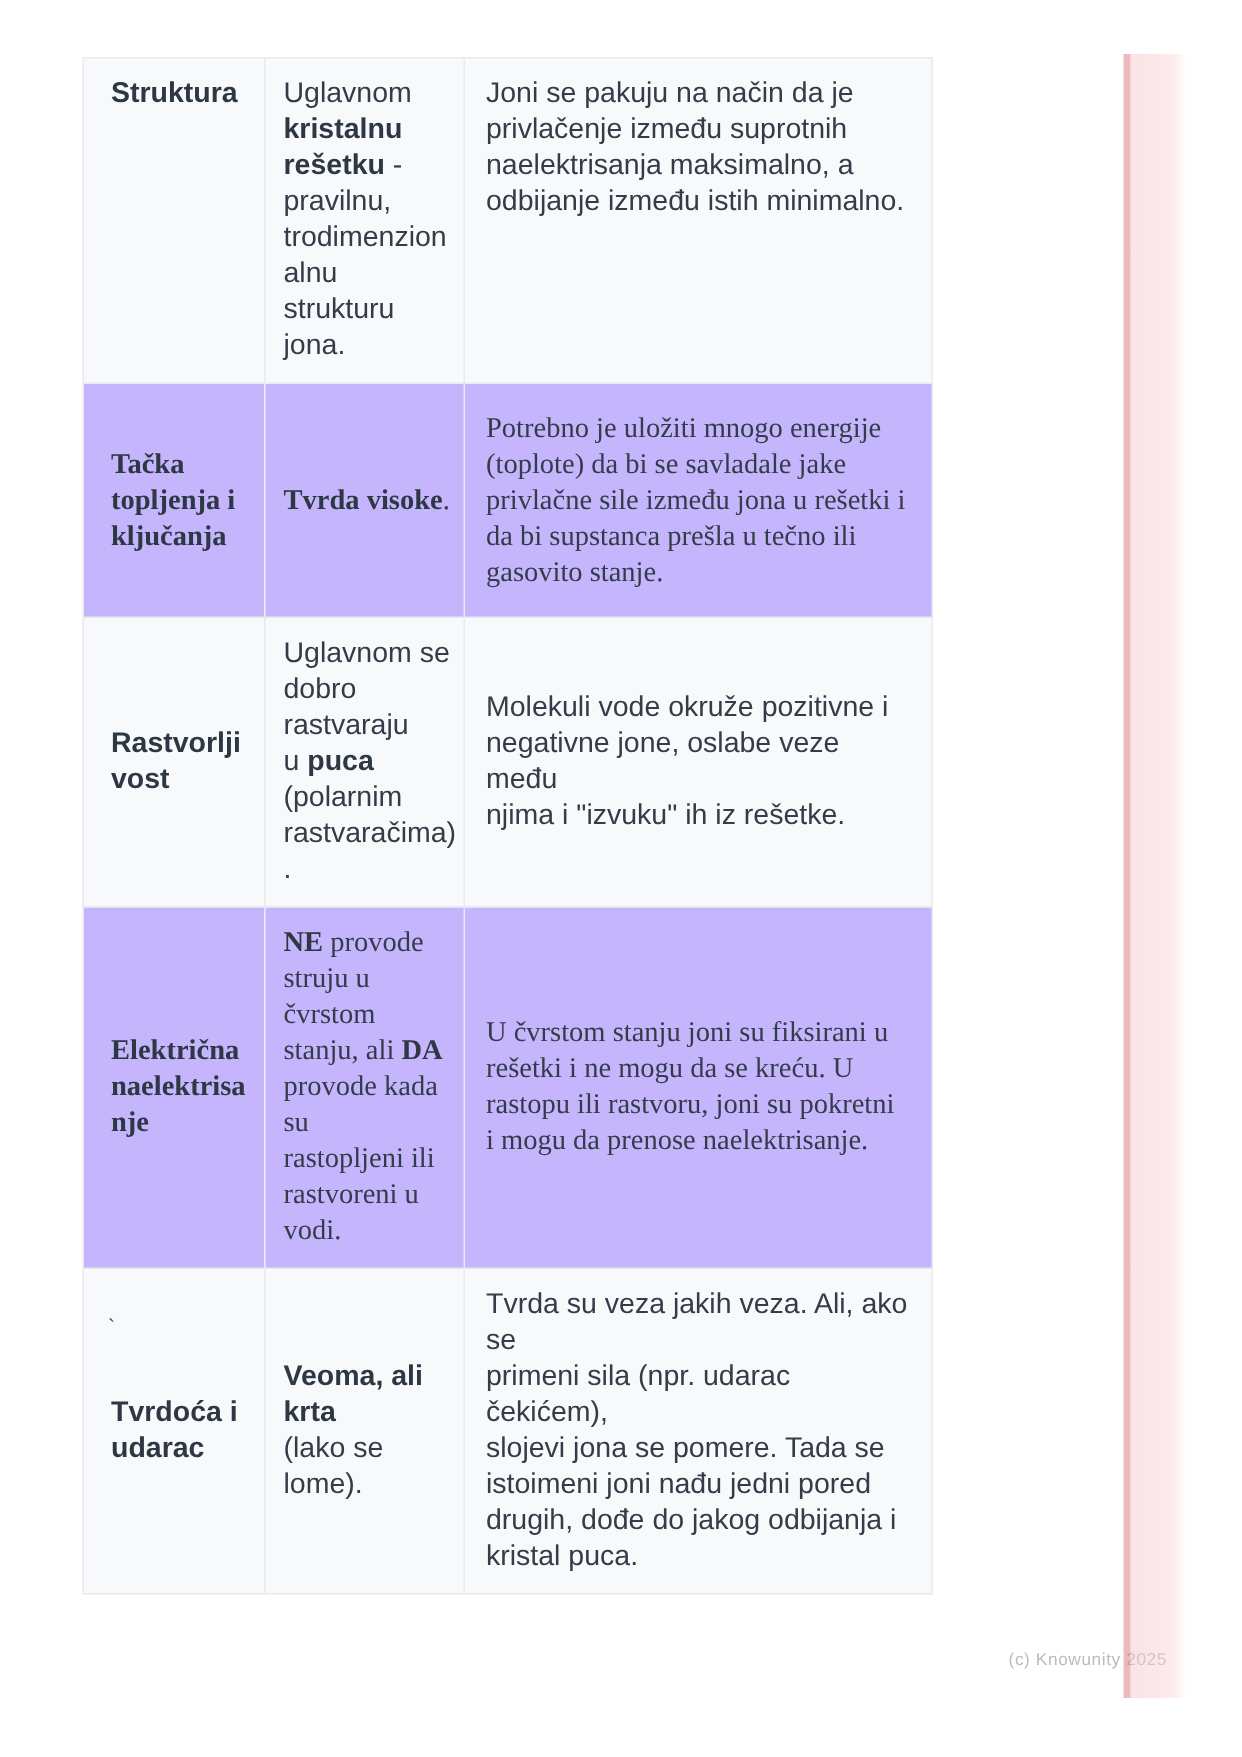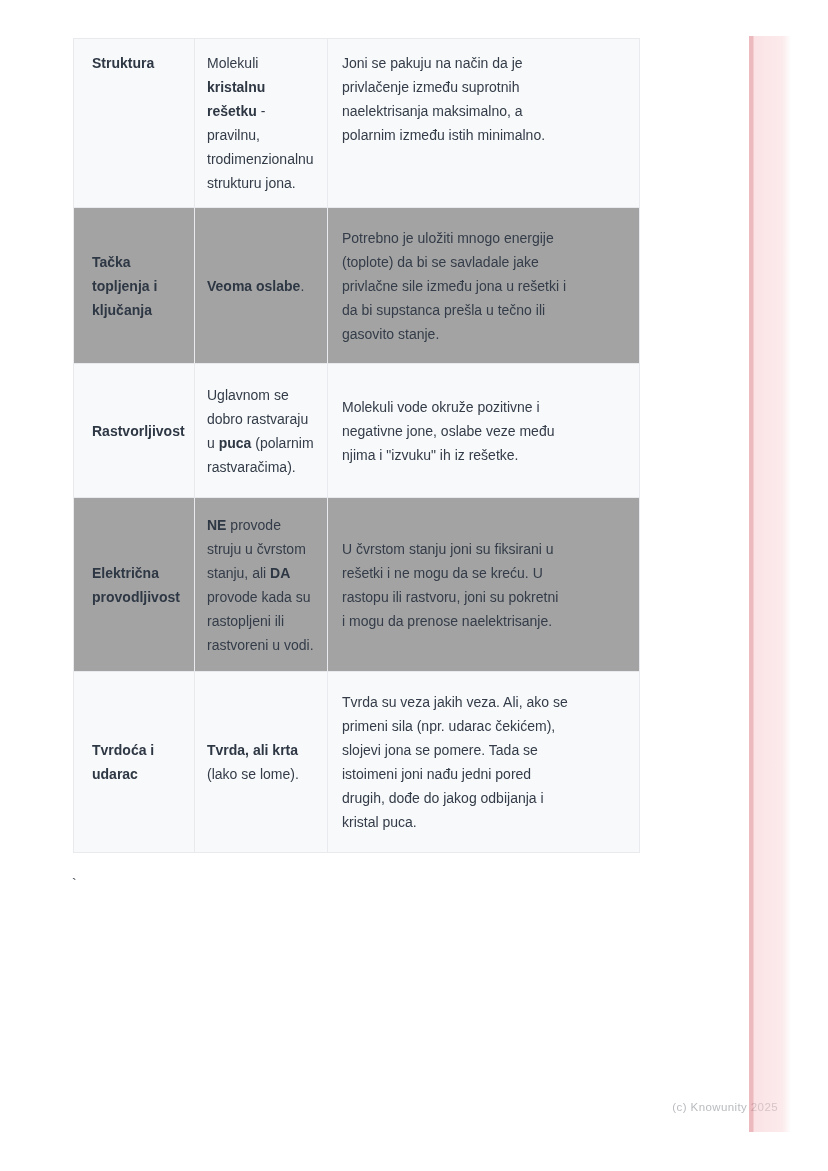--- a/index.html
+++ b/index.html
@@ -9,37 +9,37 @@
     position: relative;
     width: 828px;
     height: 1171px;
     background: #ffffff;
     overflow: hidden;
   }
 
   
   table.props {
     position: absolute;
-    left: 73px;
+    left: 55px;
     top: 38px;
     width: 566px;
     border-collapse: collapse;
     table-layout: fixed;
     color: #333c48;
-    font-size: 14px;
+    font-size: 19px;
     line-height: 24px;
   }
   table.props td {
     border: 1px solid #e8eaed;
     vertical-align: middle;
     white-space: pre-line;
     word-wrap: break-word;
   }
   table.props tr.stripe td { background: #f8f9fa; }
-  table.props tr.plain  td { background: #a3a3a3; }
+  table.props tr.plain  td { background: #c4b5fd; font-family: Liberation Serif, serif; }
   table.props tr.valign-top td { vertical-align: top; }
 
   td.c-label {
     width: 121px;
     padding: 12px 6px 12px 18px;
     font-weight: bold;
     color: #2e3744;
   }
   td.c-value {
     width: 133px;
@@ -98,70 +98,70 @@
 </style>
 </head>
 <body>
 
 <div class="canvas">
 
   <table class="props">
     <tbody>
         <tr class="row-1 stripe valign-top">
       <td class="c-label">Struktura</td>
-      <td class="c-value"><span>Molekuli
+      <td class="c-value"><span>Uglavnom
 </span><b>kristalnu
 rešetku</b><span> -
 pravilnu,
 trodimenzionalnu
 strukturu jona.</span></td>
       <td class="c-expl">Joni se pakuju na način da je
 privlačenje između suprotnih
 naelektrisanja maksimalno, a
-polarnim između istih minimalno.</td>
+odbijanje između istih minimalno.</td>
     </tr>
     <tr class="row-2 plain">
       <td class="c-label">Tačka
 topljenja i
 ključanja</td>
-      <td class="c-value"><b>Veoma oslabe</b><span>.</span></td>
+      <td class="c-value"><b>Tvrda visoke</b><span>.</span></td>
       <td class="c-expl">Potrebno je uložiti mnogo energije
 (toplote) da bi se savladale jake
 privlačne sile između jona u rešetki i
 da bi supstanca prešla u tečno ili
 gasovito stanje.</td>
     </tr>
     <tr class="row-3 stripe">
       <td class="c-label">Rastvorljivost</td>
       <td class="c-value"><span>Uglavnom se
 dobro rastvaraju
 u </span><b>puca</b><span> (polarnim
 rastvaračima).</span></td>
       <td class="c-expl">Molekuli vode okruže pozitivne i
 negativne jone, oslabe veze među
 njima i "izvuku" ih iz rešetke.</td>
     </tr>
     <tr class="row-4 plain">
       <td class="c-label">Električna
-provodljivost</td>
+naelektrisanje</td>
       <td class="c-value"><b>NE</b><span> provode
 struju u čvrstom
 stanju, ali </span><b>DA</b><span>
 provode kada su
 rastopljeni ili
 rastvoreni u vodi.</span></td>
       <td class="c-expl">U čvrstom stanju joni su fiksirani u
 rešetki i ne mogu da se kreću. U
 rastopu ili rastvoru, joni su pokretni
 i mogu da prenose naelektrisanje.</td>
     </tr>
     <tr class="row-5 stripe">
       <td class="c-label">Tvrdoća i
 udarac</td>
-      <td class="c-value"><b>Tvrda, ali krta</b><span>
+      <td class="c-value"><b>Veoma, ali krta</b><span>
 (lako se lome).</span></td>
       <td class="c-expl">Tvrda su veza jakih veza. Ali, ako se
 primeni sila (npr. udarac čekićem),
 slojevi jona se pomere. Tada se
 istoimeni joni nađu jedni pored
 drugih, dođe do jakog odbijanja i
 kristal puca.</td>
     </tr>
   </tbody>
     </table>

